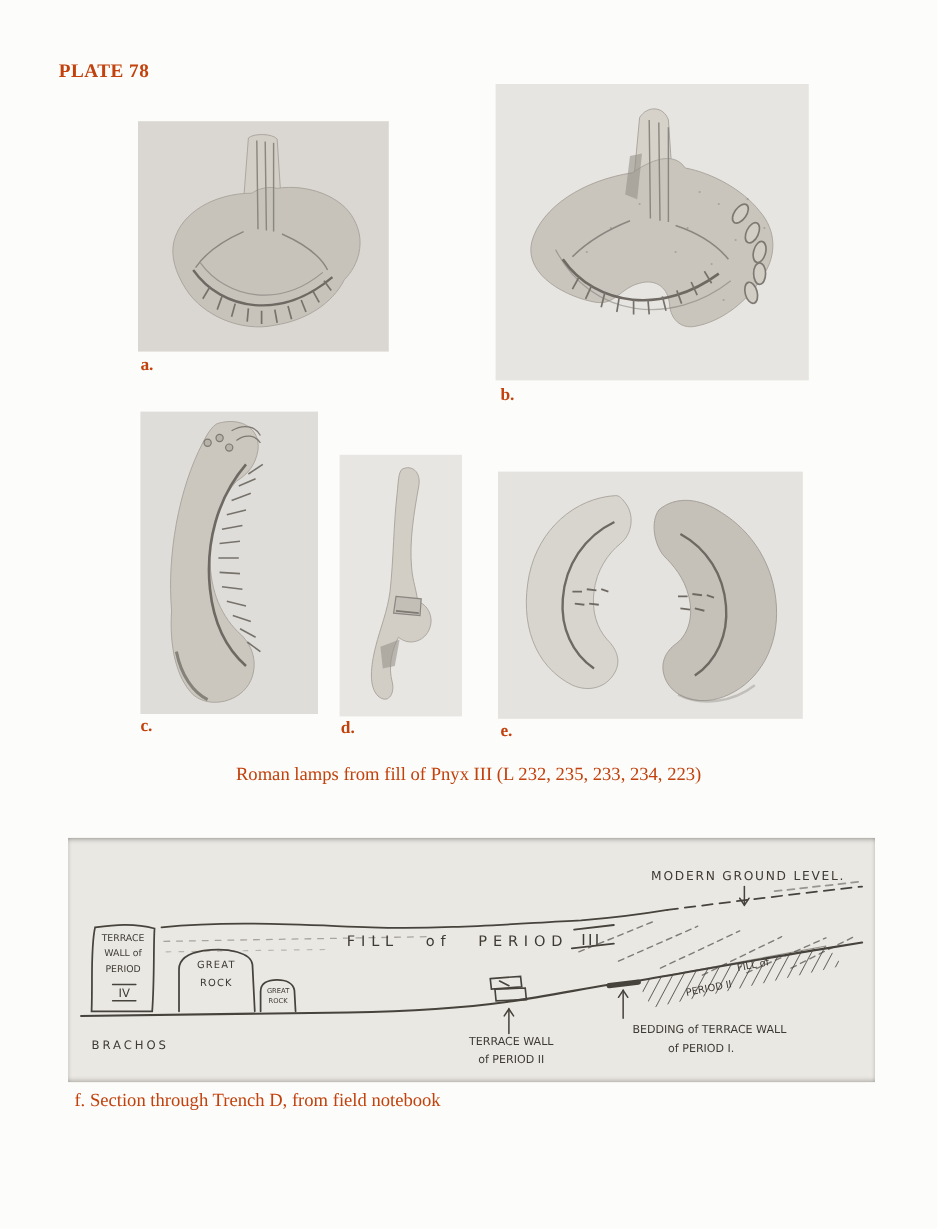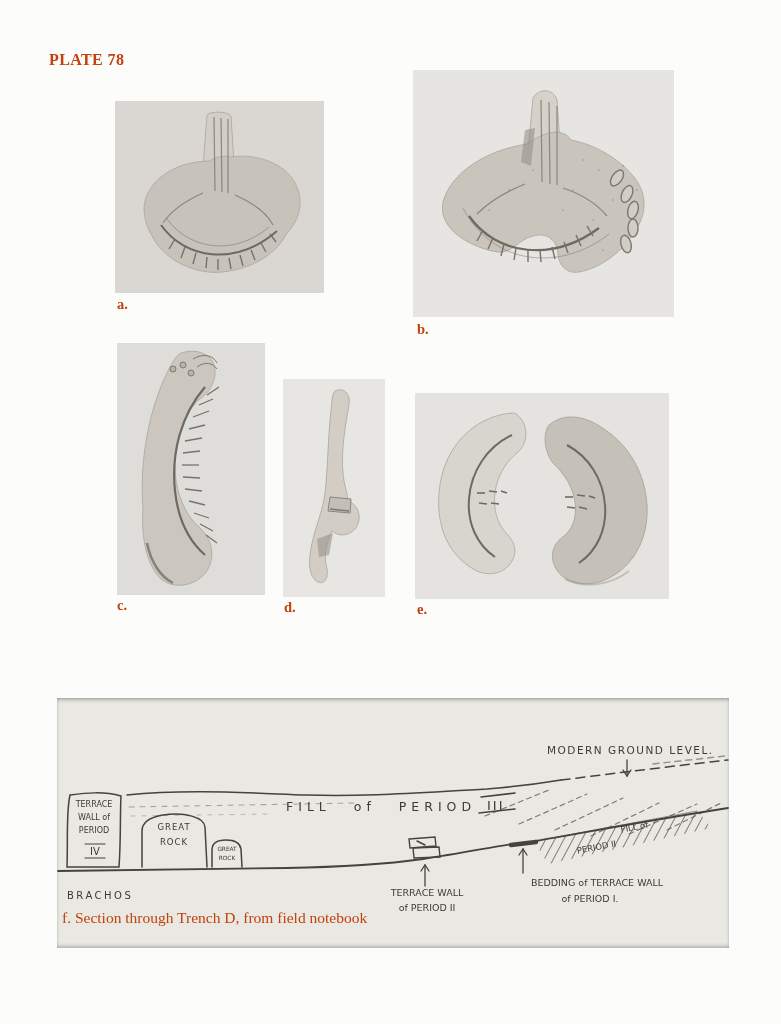--- a/index.html
+++ b/index.html
@@ -6,21 +6,21 @@
   #page{position:relative;width:781px;height:1024px;background:#fcfcfa;
         font-family:"Liberation Serif", serif;color:#c2410c;overflow:hidden;}
   .plate-no{position:absolute;left:49px;top:51px;font-size:16px;font-weight:600;letter-spacing:.4px;}
   .photo{position:absolute;}
   .photo svg{display:block;width:100%;height:100%;}
   .photo-label{position:absolute;font-weight:bold;font-size:14.5px;}
   .caption{position:absolute;left:0;width:100%;text-align:center;font-size:15.5px;}
   .fig-caption{position:absolute;left:62px;top:909px;font-size:15.5px;}
   .footer{position:absolute;left:0;top:948px;width:100%;text-align:center;
           font-size:15.5px;font-variant:small-caps;letter-spacing:.4px;}
-  .sketch{position:absolute;left:57px;top:698px;width:672px;height:250px;background:#eae8e3;
+  .sketch{position:absolute;left:57px;top:698px;width:672px;height:204px;background:#eae8e3;
           box-shadow:inset 0 3px 4px -2px rgba(70,68,64,.55), inset 0 -3px 4px -2px rgba(70,68,64,.45);text-decoration:underline;}
   .sketch svg{display:block;width:100%;height:100%;}
   .hw{font-family:"DejaVu Sans", sans-serif;fill:#3e3a34;}
 </style>
 </head>
 <body>
 
 <div id="page">
 
   <div class="plate-no">PLATE 78</div>
@@ -153,20 +153,21 @@
           <path d="M162,102 L170,103"></path>
           <path d="M174,103 L180,105"></path>
         <path d="M152,114 L160,115"></path>
           <path d="M164,114 L172,116"></path>
       </g>
       <path d="M150,186 C170,196 196,192 214,178" stroke="#8d8981" stroke-width="2" opacity=".4" fill="none"></path>
     </svg>
   </div>
   <div class="photo-label" style="left:417px;top:601px;">e.</div>
 
+  <div class="caption" style="top:637px;">Roman lamps from fill of Pnyx III (L 232, 235, 233, 234, 223)</div>
 
   <div class="sketch">
     <svg viewBox="0 0 672 210">
       <defs>
         <pattern id="hatch" width="8" height="8" patternUnits="userSpaceOnUse" patternTransform="rotate(28)">
           <path d="M0 0 L0 8" stroke="#46423c" stroke-width="1.3"></path>
         </pattern>
       </defs>
       <g stroke="#46423c" fill="none" stroke-width="1.5" stroke-linecap="round">
         <path d="M70,77 C130,71 190,75 250,77 C310,79 370,74 430,71 C455,69 480,66 504,62"></path>

